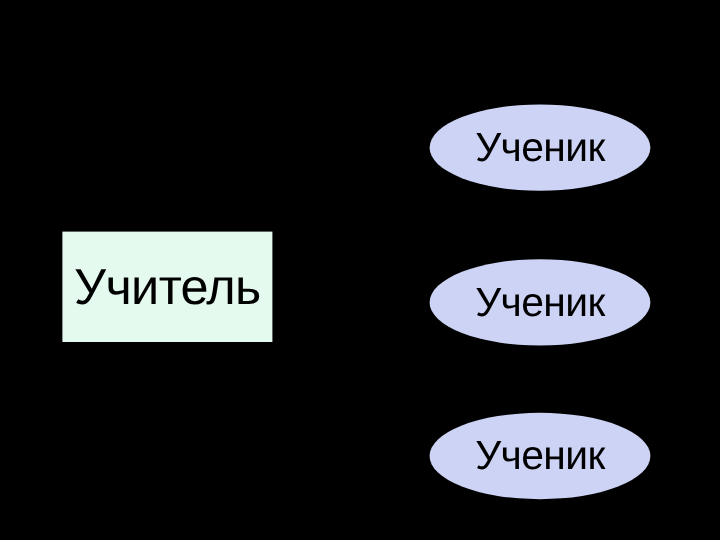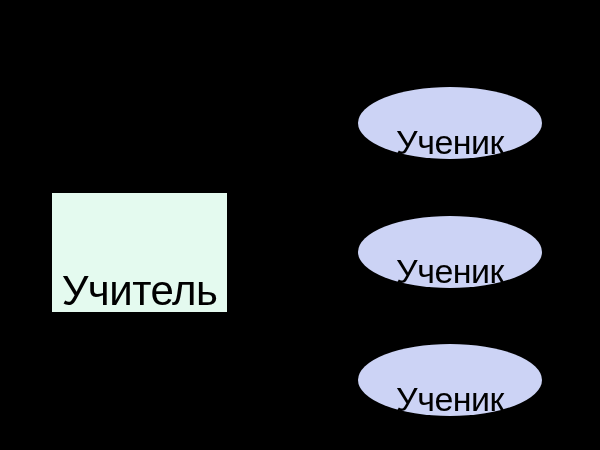--- a/index.html
+++ b/index.html
@@ -11,34 +11,34 @@
     position: relative;
     width: 600px;
     height: 450px;
     overflow: hidden;
     background: #000000;
     font-family: "Liberation Sans", sans-serif;
   }
   .node {
     position: absolute;
     display: flex;
-    align-items: flex-end;
+    align-items: center;
     justify-content: center;
     color: #000000;
   }
   .node .label {
     white-space: nowrap;
     letter-spacing: -0.5px;
     line-height: 1;
   }
   .teacher-node {
     left: 52px;
     top: 193px;
     width: 175px;
-    height: 119px;
+    height: 92px;
     background: #e4faef;
   }
   .teacher-node .label {
     font-size: 42px;
   }
   .student-node {
     left: 358px;
     width: 184px;
     height: 72px;
     border-radius: 50%;

